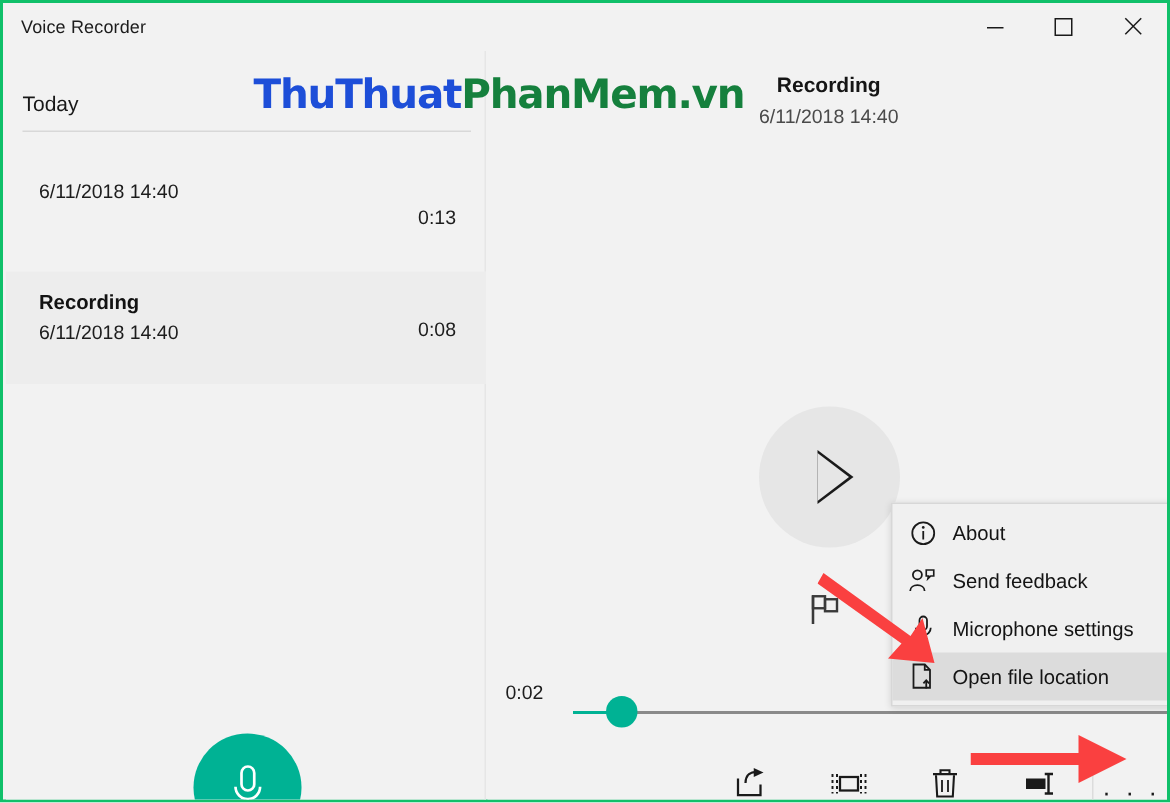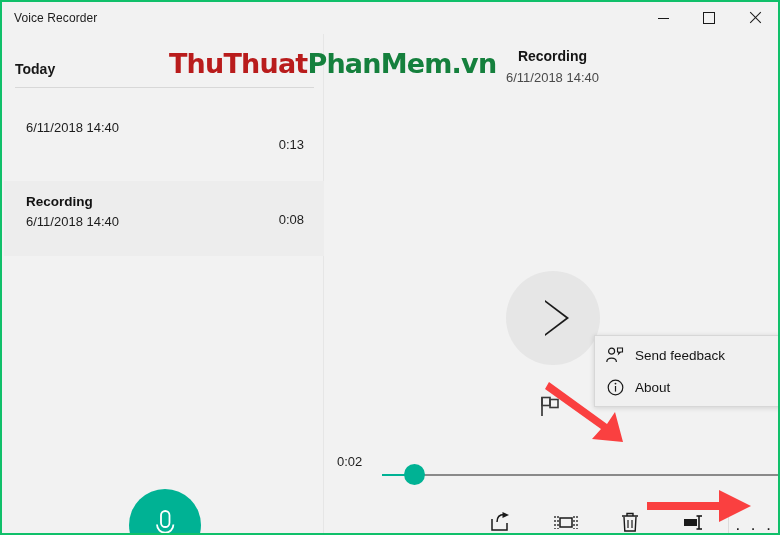--- a/index.html
+++ b/index.html
@@ -73,21 +73,21 @@
     width: 320px;
     height: 501px;
     background: #f2f2f2;
     border-right: 1px solid #e6e6e6;
     box-sizing: border-box;
   }
   .today-label {
     position: absolute;
     left: 11px; top: 27px;
     font-size: 14px;
-    font-weight: bold;
+    font-weight: normal;
     color: #181818;
   }
   .today-rule {
     position: absolute;
     left: 11px; top: 53px;
     width: 299px; height: 1px;
     background: #d8d8d8;
   }
   .rec-list {
     position: absolute;
@@ -126,21 +126,21 @@
     position: absolute;
     left: 167px; top: 46px;
     font-family: "DejaVu Sans", sans-serif;
     font-size: 27px;
     font-weight: bold;
     letter-spacing: -.8px;
     white-space: nowrap;
     z-index: 40;
     pointer-events: none;
   }
-  .wm-a { color: #b91c1c; margin-top: 44px; }
+  .wm-a { color: #1d4ed8; margin-top: 44px; }
   .wm-b { color: #15803d; }
 
   
   .mic-button {
     position: absolute;
     left: 125px; top: 455px;
     width: 72px; height: 72px;
     border-radius: 50%;
     background: #00b294;
     display: flex;
@@ -416,41 +416,63 @@
       <div class="tb-spacer"></div>
 
       <div class="tb-more">· · ·</div>
     </div>
   </div>
 
   <div class="ctx-menu">
 
     <div class="ctx-item">
       <div class="ctx-icon">
+        <svg width="17" height="17" viewBox="0 0 17 17">
+          <circle cx="8.5" cy="8.5" r="7.3" fill="none" stroke="#1a1a1a" stroke-width="1.2"></circle>
+          <circle cx="8.5" cy="4.6" r="0.9" fill="#1a1a1a"></circle>
+          <line x1="8.5" y1="7" x2="8.5" y2="12.6" stroke="#1a1a1a" stroke-width="1.2"></line>
+        </svg>
+      </div>
+      <span>About</span>
+    </div>
+
+    <div class="ctx-item">
+      <div class="ctx-icon">
         <svg width="18" height="17" viewBox="0 0 18 17">
           <circle cx="5.6" cy="4.2" r="3" fill="none" stroke="#1a1a1a" stroke-width="1.2"></circle>
           <path d="M0.8 15 C0.8 9.8, 10.4 9.8, 10.4 15" fill="none" stroke="#1a1a1a" stroke-width="1.2"></path>
           <path d="M11.5 1 L16.5 1 L16.5 5 L14.5 5 L12.6 6.8 L13 5 L11.5 5 Z" fill="none" stroke="#1a1a1a" stroke-width="1.1"></path>
         </svg>
       </div>
       <span>Send feedback</span>
     </div>
 
     <div class="ctx-item">
       <div class="ctx-icon">
-        <svg width="17" height="17" viewBox="0 0 17 17">
-          <circle cx="8.5" cy="8.5" r="7.3" fill="none" stroke="#1a1a1a" stroke-width="1.2"></circle>
-          <circle cx="8.5" cy="4.6" r="0.9" fill="#1a1a1a"></circle>
-          <line x1="8.5" y1="7" x2="8.5" y2="12.6" stroke="#1a1a1a" stroke-width="1.2"></line>
+        <svg width="15" height="18" viewBox="0 0 15 18">
+          <rect x="5" y="1" width="5" height="9" rx="2.5" fill="none" stroke="#1a1a1a" stroke-width="1.2"></rect>
+          <path d="M2.5 8.5 a5 5 0 0 0 10 0" fill="none" stroke="#1a1a1a" stroke-width="1.2"></path>
+          <line x1="7.5" y1="13.5" x2="7.5" y2="15.8" stroke="#1a1a1a" stroke-width="1.2"></line>
+          <line x1="4.4" y1="16" x2="10.6" y2="16" stroke="#1a1a1a" stroke-width="1.2"></line>
         </svg>
       </div>
-      <span>About</span>
-    </div>
-
-
+      <span>Microphone settings</span>
+    </div>
+
+    <div class="ctx-item highlight">
+      <div class="ctx-icon">
+        <svg width="16" height="18" viewBox="0 0 16 18">
+          <path d="M2 1 L9.5 1 L13 4.6 L13 16.5 L2 16.5 Z" fill="none" stroke="#1a1a1a" stroke-width="1.2"></path>
+          <path d="M9.5 1 L9.5 4.6 L13 4.6" fill="none" stroke="#1a1a1a" stroke-width="1.2"></path>
+          <line x1="10.5" y1="17" x2="10.5" y2="12" stroke="#1a1a1a" stroke-width="1.2"></line>
+          <path d="M8.6 13.6 L10.5 11.6 L12.4 13.6" fill="none" stroke="#1a1a1a" stroke-width="1.2"></path>
+        </svg>
+      </div>
+      <span>Open file location</span>
+    </div>
 
   </div>
 
   <svg class="arrow-svg" style="left:543px; top:378px;" width="120" height="80" viewBox="0 0 120 80">
     <path d="M4 2 L62 44 L70 32 L78 62 L47 59 L56 49 L0 9 Z" fill="#fa4040"></path>
   </svg>
 
   <svg class="arrow-svg" style="left:645px; top:486px;" width="115" height="36" viewBox="0 0 115 36">
     <path d="M0 14 L72 14 L72 2 L104 18 L72 34 L72 22 L0 22 Z" fill="#fa4040"></path>
   </svg>

